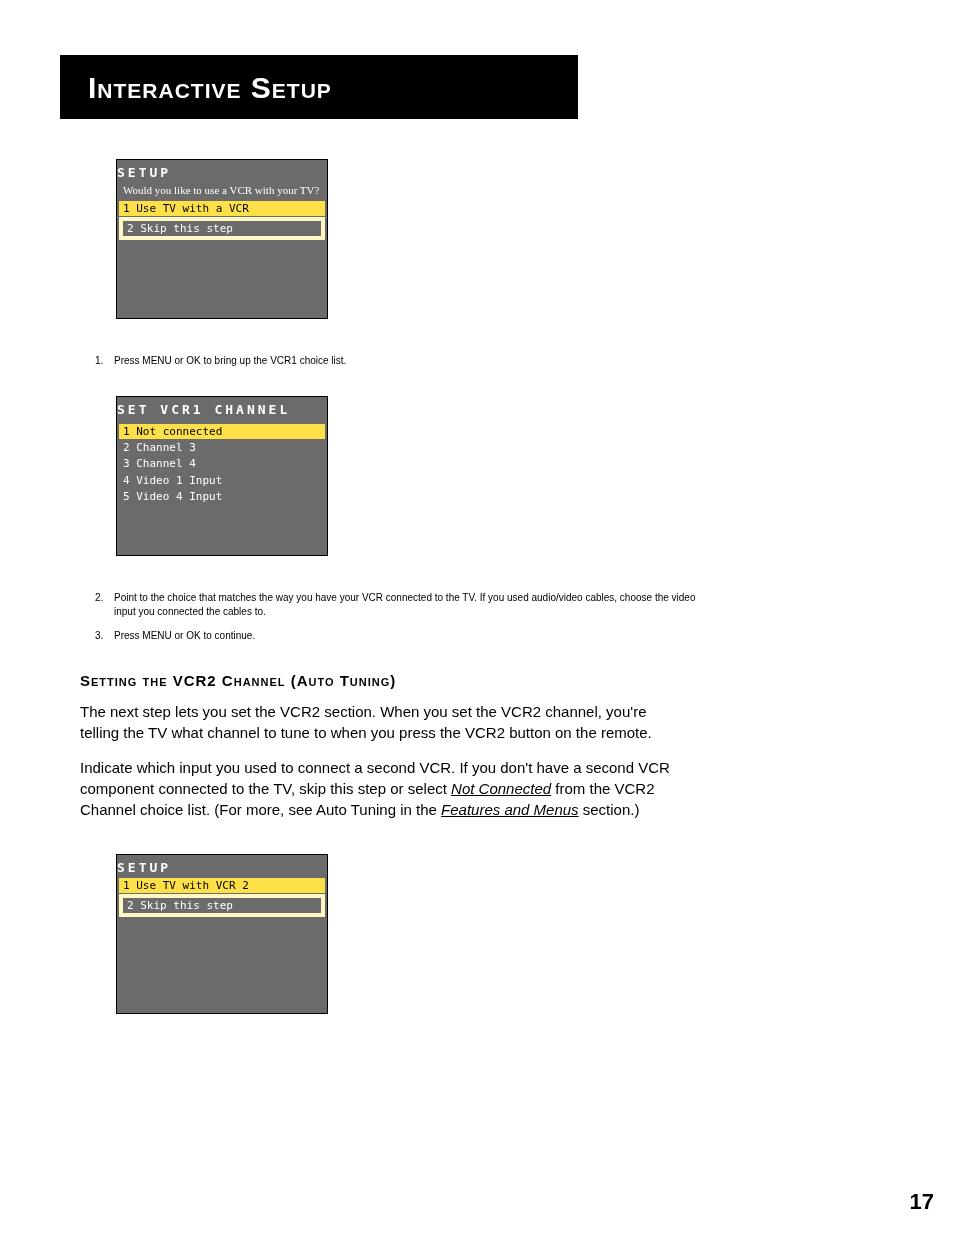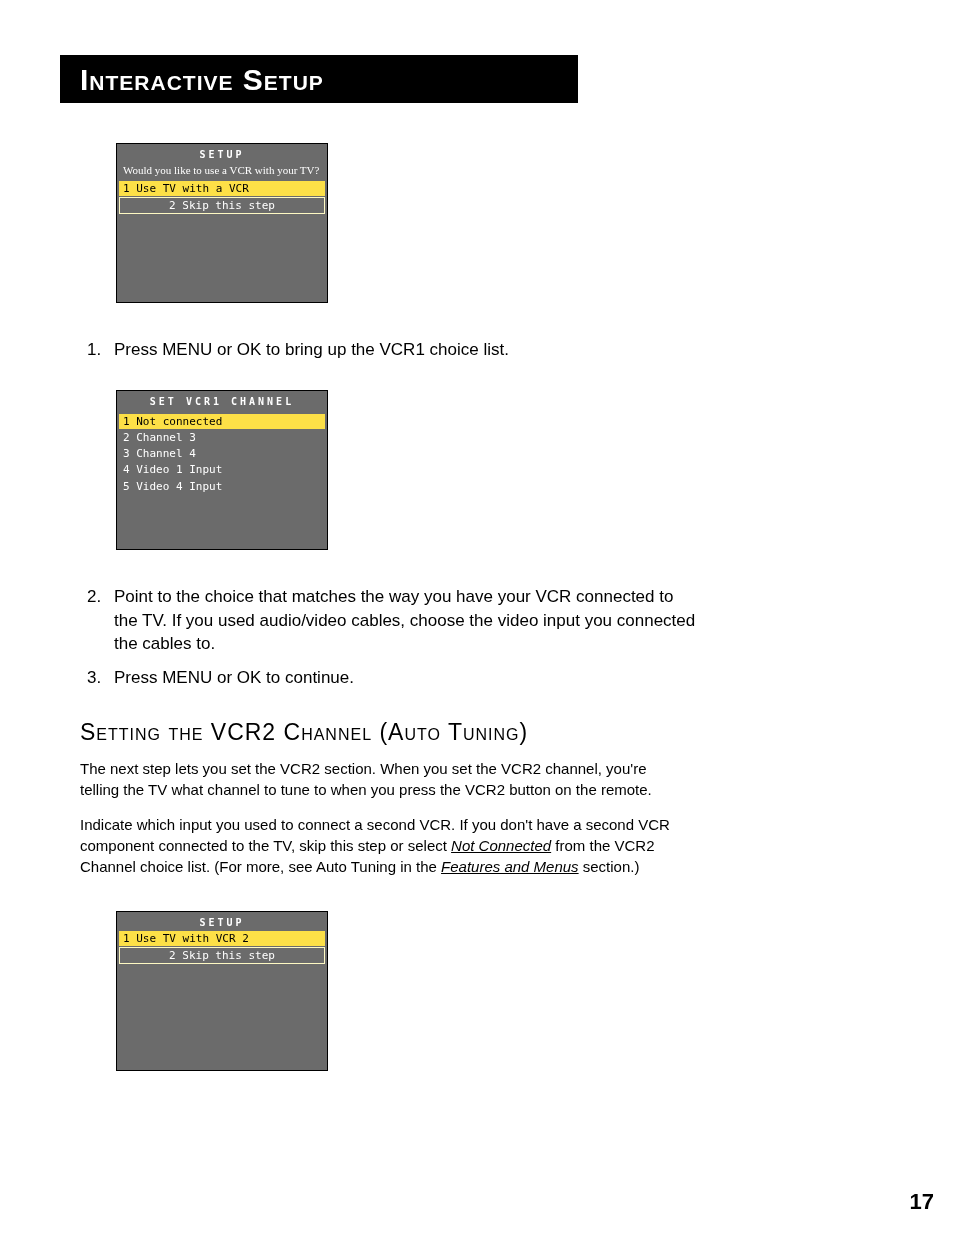--- a/index.html
+++ b/index.html
@@ -17,82 +17,80 @@
   .title-bar {
     background: #000;
     color: #fff;
     padding: 8px 0 6px 0;
     width: 498px;
     margin-bottom: 40px;
     margin-left: -20px;
     padding-left: 20px;
   }
   .title-bar h1 {
-    margin: 0;
+    margin: 8px;
     font-family: "Trebuchet MS", "Comic Sans MS", cursive, sans-serif;
     font-size: 30px;
     font-weight: bold;
     letter-spacing: 1px;
     font-variant: small-caps;
   }
   .osd {
     background: #6b6b6b;
     border: 1px solid #000;
     width: 210px;
     height: 158px;
     margin-left: 36px;
     margin-bottom: 35px;
     padding: 0;
     font-family: "Consolas","Lucida Console",monospace;
     font-size: 11px;
     color: #fff;
   }
   .osd-title {
-    text-align: center;
     letter-spacing: 3px;
-    font-size: 10px;
+    font-size: 13px;
     padding: 5px 0 2px 0;
     color: #fff;
     font-weight: bold;
   }
   .osd-text {
     padding: 2px 6px 2px 6px;
     line-height: 1.25;
     white-space: pre-wrap;
     font-family: Liberation Serif, serif;
   }
   .osd-item {
     padding: 1px 4px;
     margin: 1px 2px;
     line-height: 1.2;
   }
   .osd-item.selected {
     background: #fde047;
     color: #000;
   }
   .osd-item.boxed {
-    border: 1px solid #fef9c3;
+    border: 4px solid #fef9c3;
     margin: 0 2px;
-    text-align: center;
   }
   ol {
     margin: 0 0 28px 0;
     padding-left: 26px;
     max-width: 590px;
   }
   ol li {
-    font-size: 17px;
+    font-size: 10px;
     line-height: 1.4;
     padding-left: 8px;
     margin-bottom: 10px;
   }
   h2 {
     font-family: "Trebuchet MS", "Comic Sans MS", cursive, sans-serif;
-    font-size: 23px;
-    font-weight: normal;
+    font-size: 15px;
+    font-weight: bold;
     letter-spacing: 1px;
     max-width: 600px;
     line-height: 1.3;
     margin: 24px 0 0 0;
     font-variant: small-caps;
   }
   p.body {
     font-size: 15px;
     line-height: 1.4;
     max-width: 600px;

